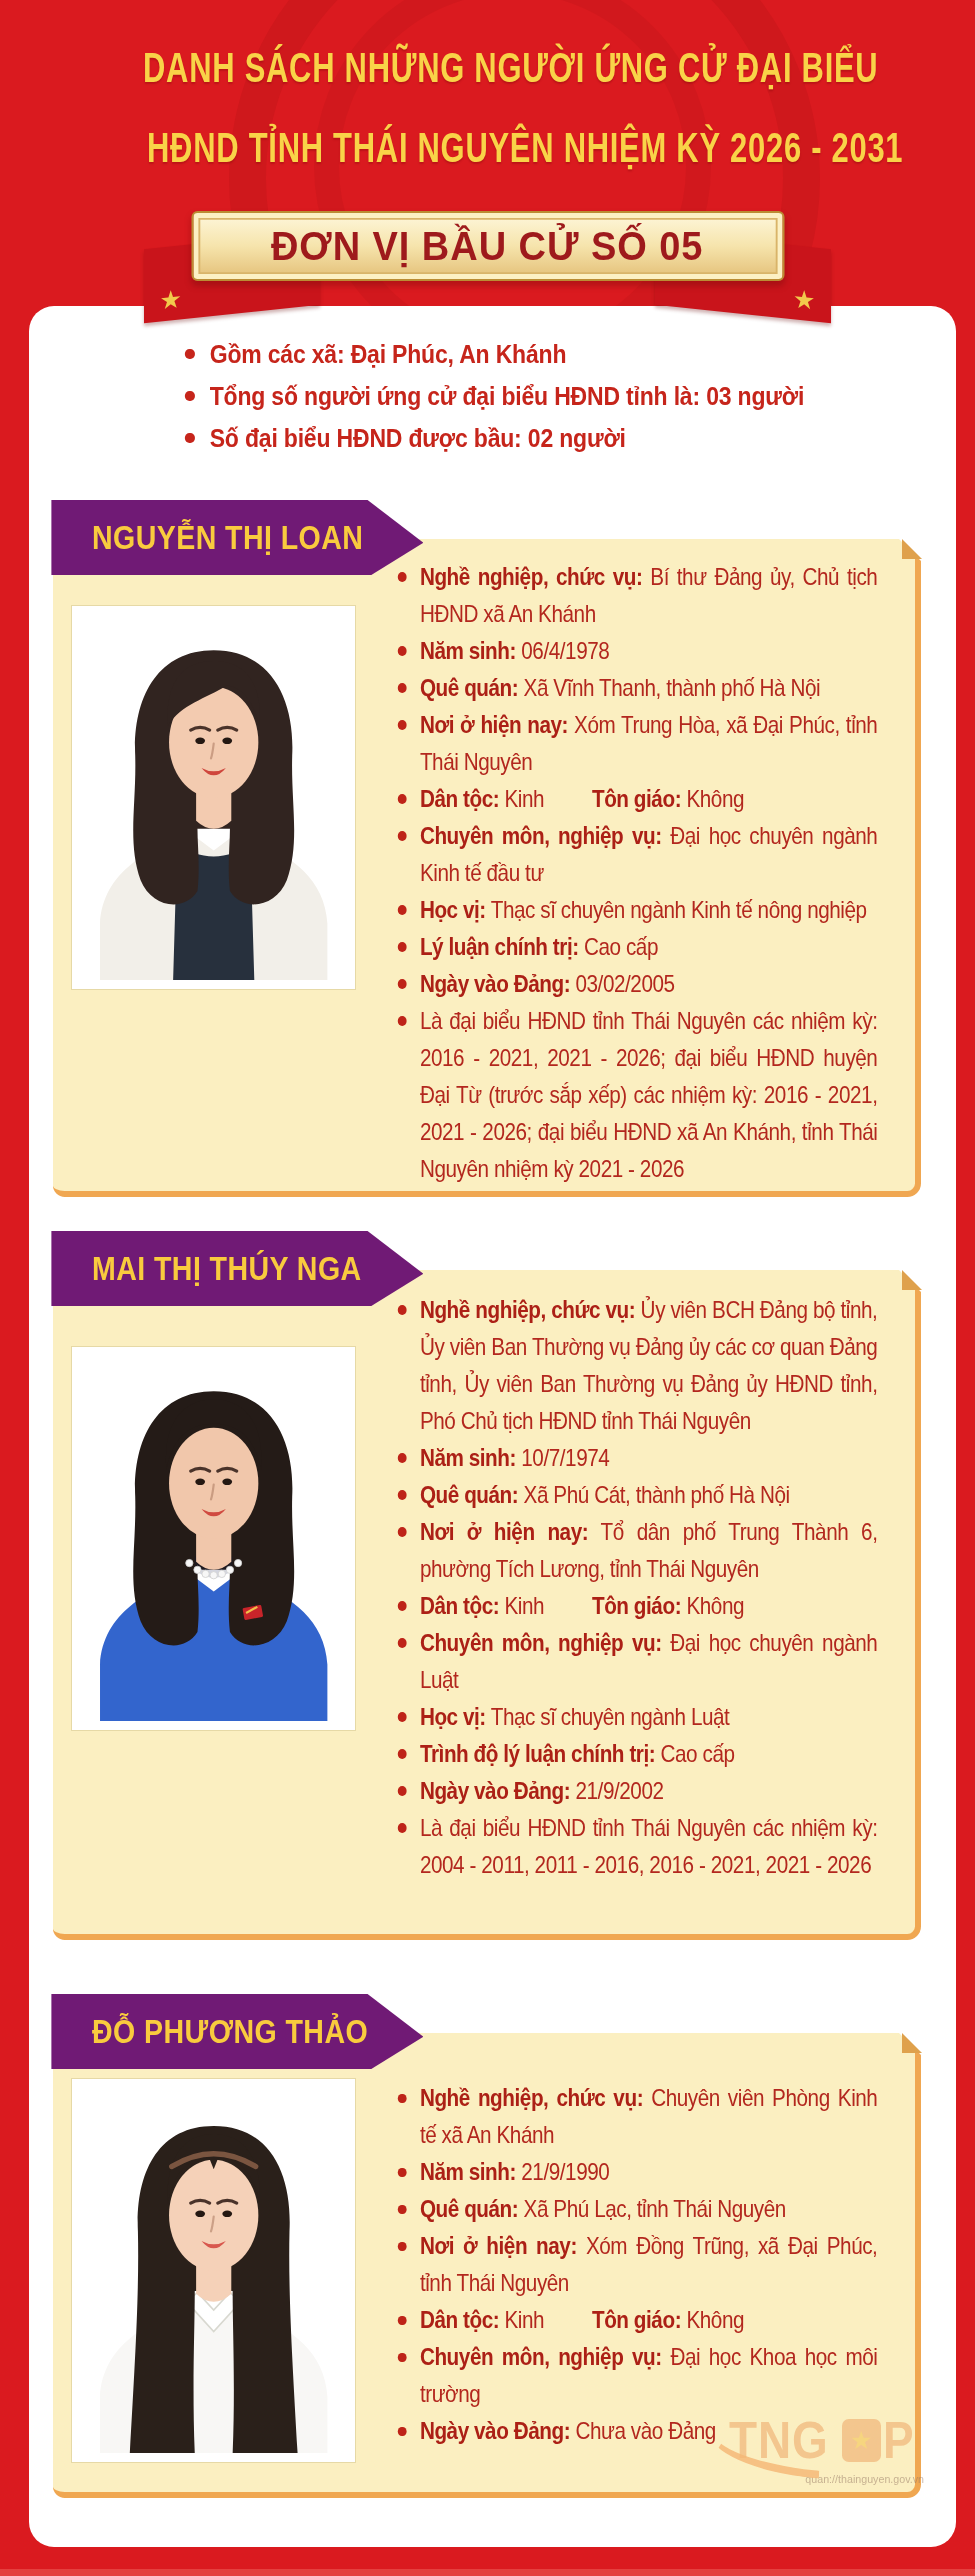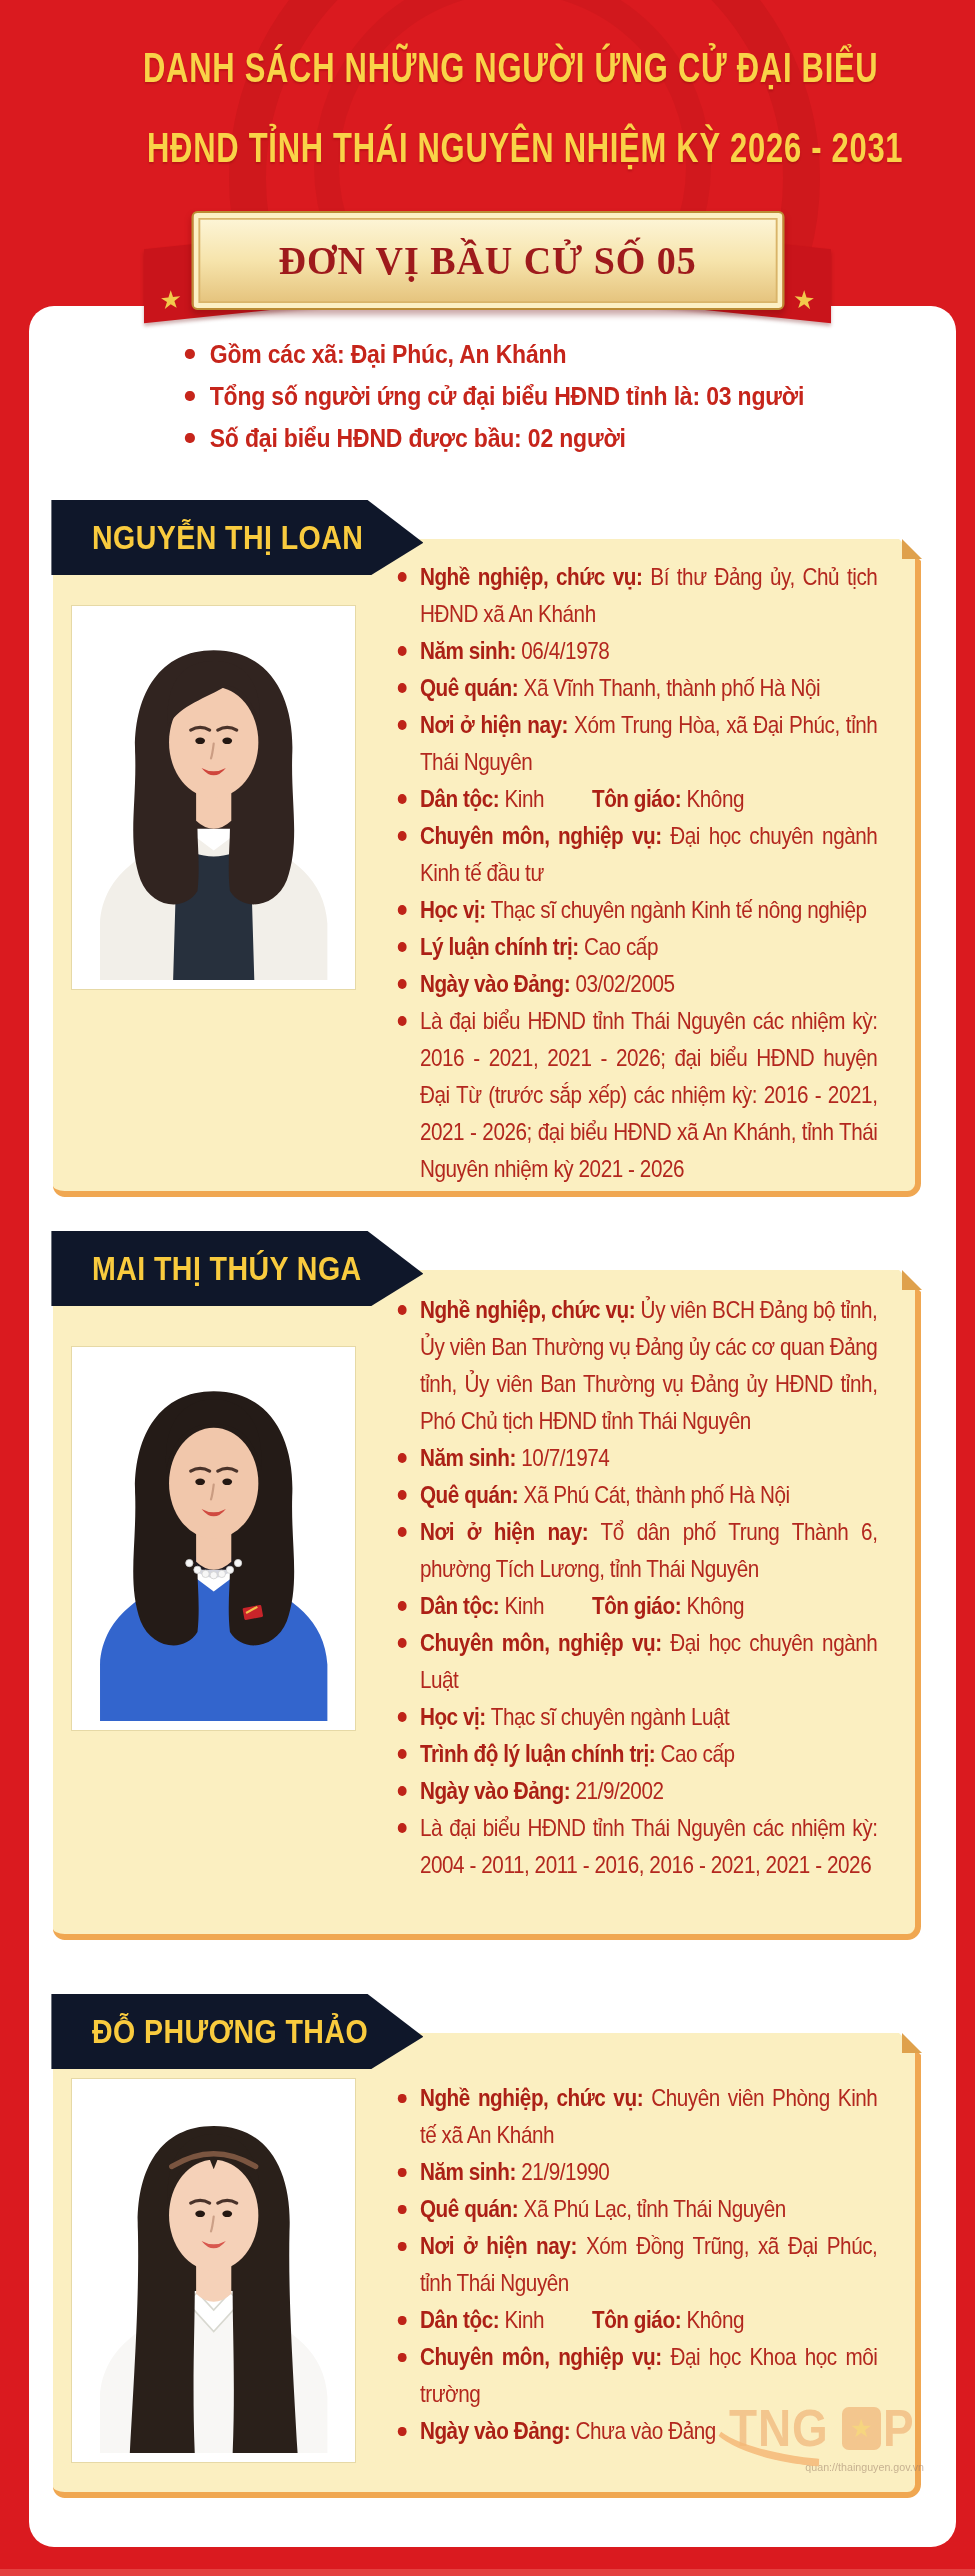--- a/index.html
+++ b/index.html
@@ -25,25 +25,25 @@
   
   .ribbon{position:absolute;top:211px;left:0;width:975px;height:117px;z-index:4;}
   .tail{position:absolute;top:29px;width:176px;height:74px;background:#C9141B;box-shadow:0 2.9px 3.9px rgba(100,0,0,.3);}
   .tail.left{left:144px;transform:skewY(-6deg);}
   .tail.right{right:144px;transform:skewY(6deg);}
   .tail .star{position:absolute;bottom:5.9px;font-size:25px;color:#F2C94C;}
   .tail.left .star{left:15.6px;}
   .tail.right .star{right:15.6px;}
   .plaque{
     position:absolute;left:50%;top:0;transform:translateX(-50%);
-    width:593px;height:99px;box-sizing:border-box;
+    width:593px;height:70px;box-sizing:border-box;
     background:linear-gradient(180deg,#FEF7DC 0%,#F6E4AC 50%,#E3BF77 100%);
     border:2.9px solid #BB8C34;border-radius:5.9px;
     box-shadow:inset 0 0 0 4.9px #FCF0C4, inset 0 0 0 6.8px #D9B469, 0 4.9px 5.9px rgba(110,10,10,.35);
-    display:flex;align-items:center;justify-content:center;font-family:Liberation Serif, serif;
+    display:flex;align-items:center;justify-content:center;
   }
   .plaque span{
     display:inline-block;transform:scaleX(.95);white-space:nowrap;
     font-size:40px;font-weight:bold;color:#9E1A1C;letter-spacing:1px;
   }
 
   
   .panel{
     position:absolute;left:29px;right:19.5px;top:306px;bottom:29px;
     background:#ffffff;border-radius:25px;z-index:1;padding-left:44px;
@@ -70,21 +70,21 @@
   .card-2{top:964px;height:670px;}
   .card-3{top:1727px;height:465px;}
   
   .card .fold-cut{position:absolute;top:0;right:-6.8px;width:0;height:0;
     border-top:23.4px solid #ffffff;border-left:23.4px solid transparent;}
   .card .fold-shadow{position:absolute;top:0;right:-6.8px;width:0;height:0;
     border-bottom:20.5px solid #DFA14C;border-right:20.5px solid transparent;}
 
   .name-banner{
     position:absolute;top:-39px;left:-2px;width:372px;height:75px;
-    background:#0f172a;
+    background:#701a75;
     clip-path:polygon(0 0,85% 0,100% 57%,86% 100%,0 100%);
     display:flex;align-items:center;padding-left:41px;box-sizing:border-box;
   }
   .name-banner span{
     display:inline-block;transform:scaleX(.84);transform-origin:0 50%;
     font-size:34px;font-weight:bold;color:#F9CB3E;letter-spacing:0.5px;white-space:nowrap;
   }
 
   .photo{
     position:absolute;left:17.6px;width:285px;height:385px;box-sizing:border-box;
@@ -106,21 +106,21 @@
     list-style:none;position:relative;padding-left:27px;margin:0;
     font-size:23.4px;color:#B3271E;line-height:37px;letter-spacing:-0.5px;
     text-align:justify;
   }
   .details li::before{content:"";position:absolute;left:2px;top:13.7px;width:9.8px;height:9.8px;border-radius:50%;background:#BE2318;}
   .details b{font-weight:bold;color:#AC2016;}
   .seg-gap{display:inline-block;width:54px;}
 
   
   .watermark{position:absolute;right:51px;top:2400px;width:195px;z-index:5;opacity:.55;}
-  .wm-logo{position:relative;height:57px;display:flex;align-items:center;}
+  .wm-logo{position:relative;height:57px;display:flex;align-items:center;margin-top:12px;}
   .wm-letters{font-size:51px;font-weight:bold;color:rgba(234,150,85,.85);letter-spacing:1px;
     display:inline-block;transform:scaleX(.9);transform-origin:0 50%;}
   .wm-o{position:relative;display:inline-flex;align-items:center;justify-content:center;
     width:39px;height:43px;border-radius:6.8px;background:rgba(234,150,85,.85);margin:0 2px;}
   .wm-star{color:#F3C14A;font-size:25px;line-height:1;}
   .wm-swoosh{position:absolute;left:-21.5px;bottom:-3.9px;width:109px;height:29px;
     border-bottom:8.8px solid rgba(240,140,60,.85);border-left:4.9px solid transparent;
     border-radius:0 0 0 95%;transform:rotate(6deg);}
   .wm-url{margin-top:3.9px;text-align:right;font-size:10.7px;color:rgba(150,120,100,.95);}
 </style>

